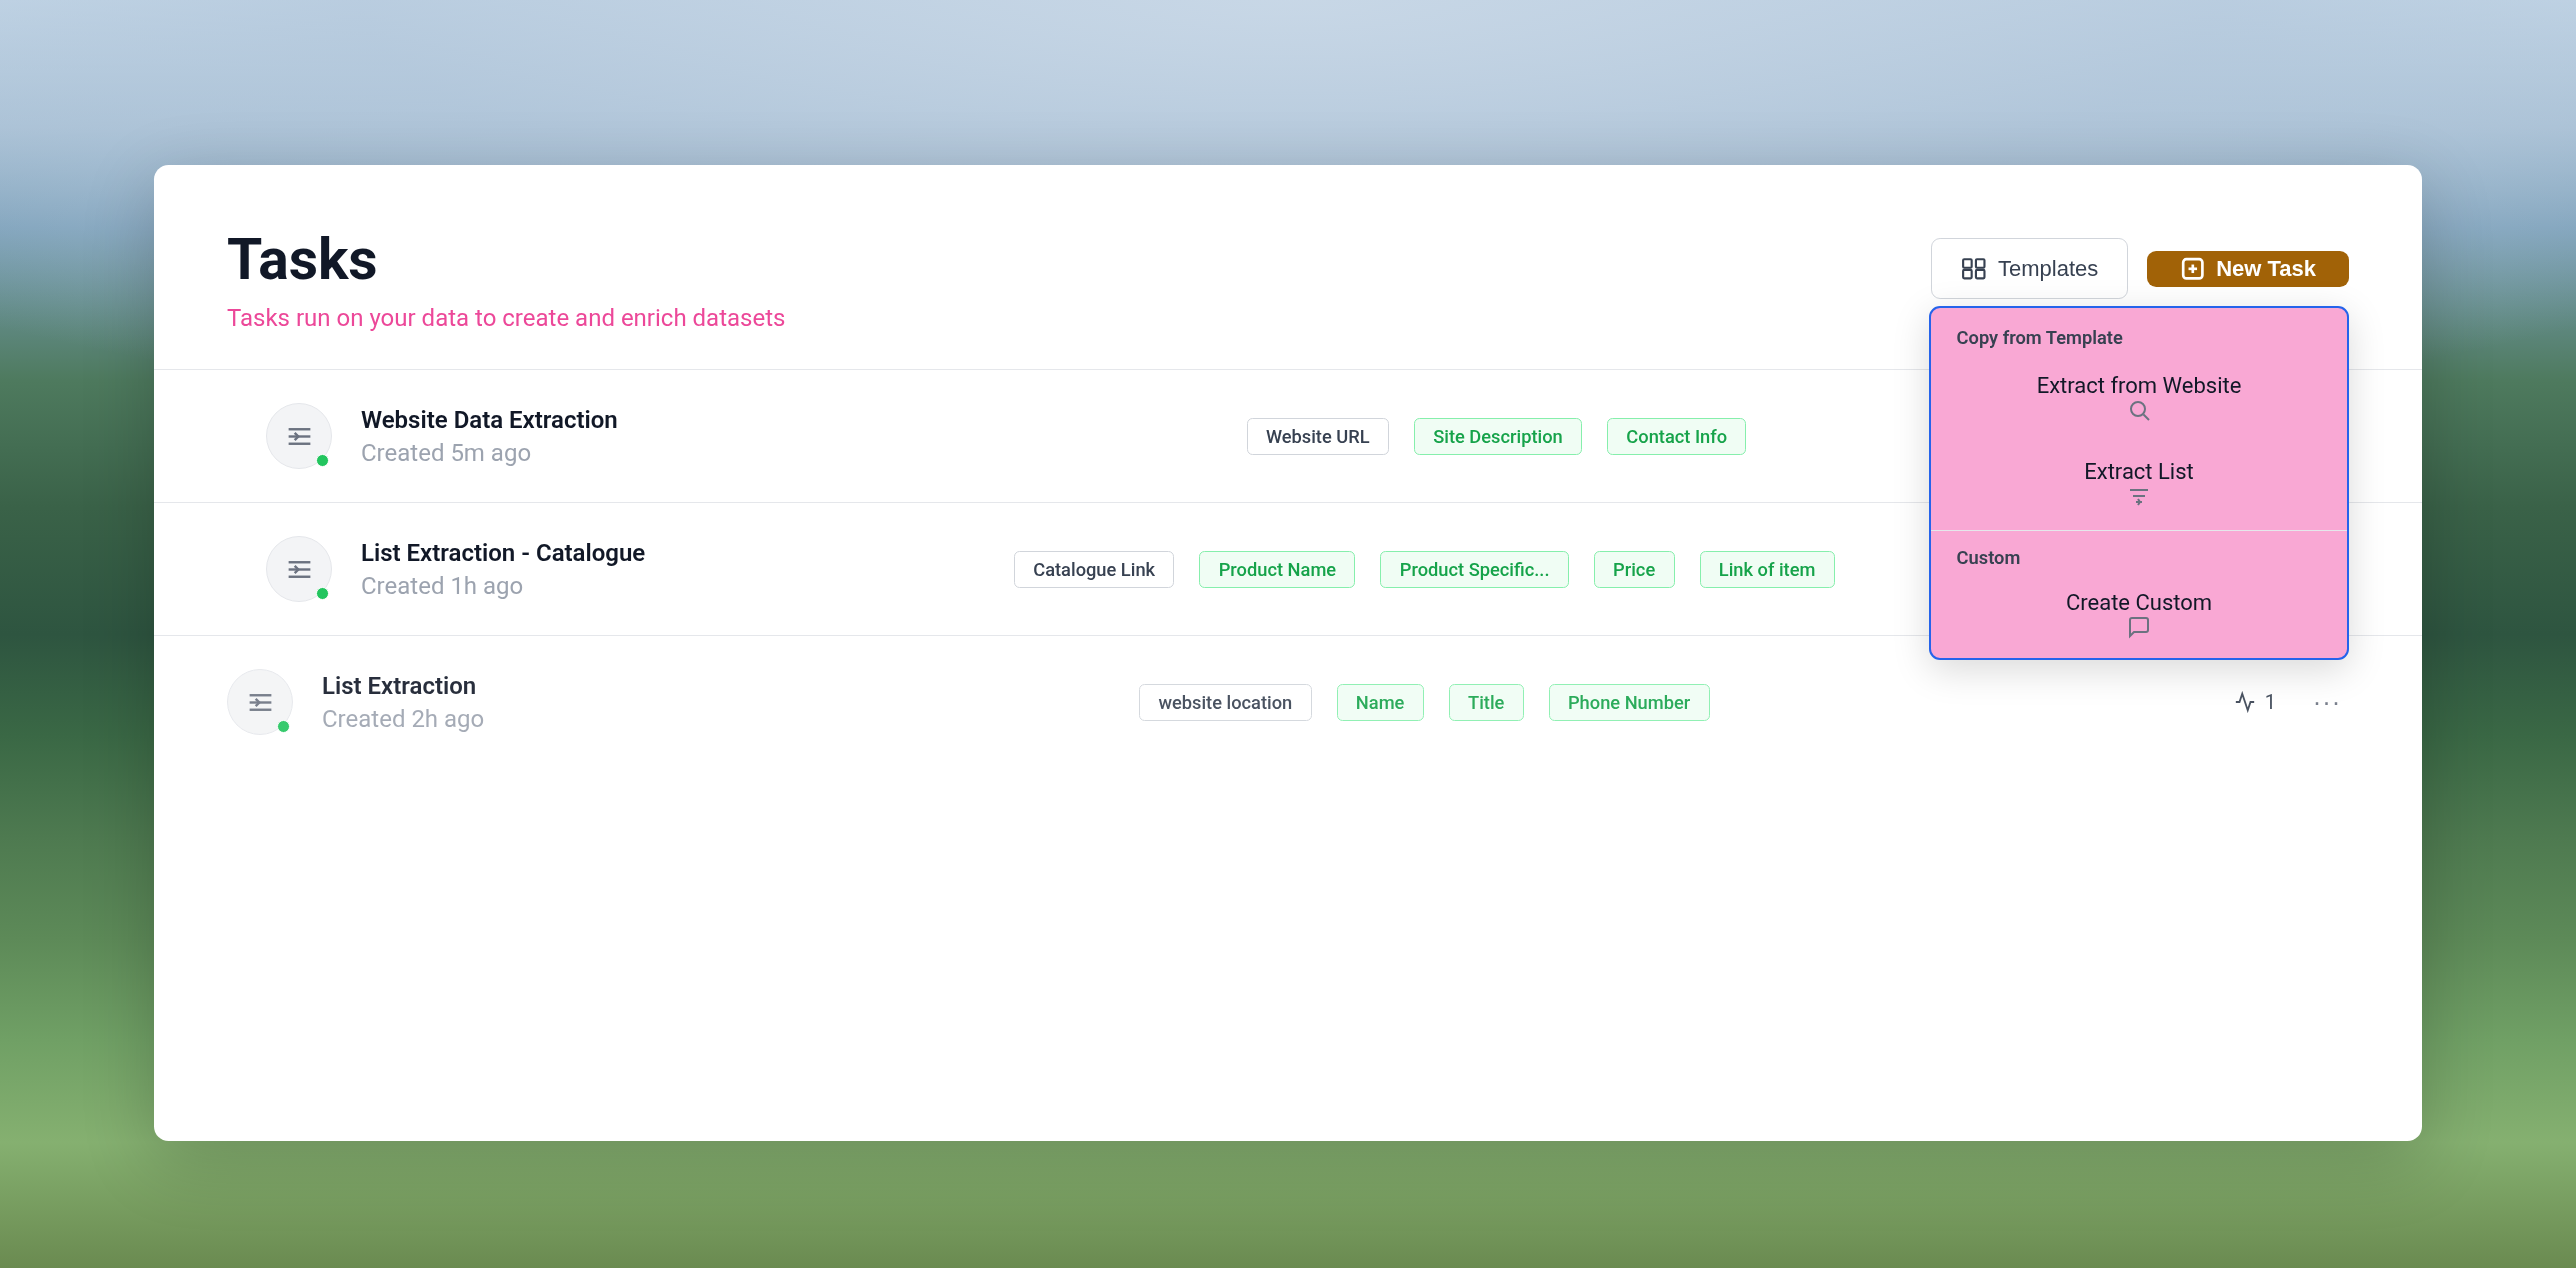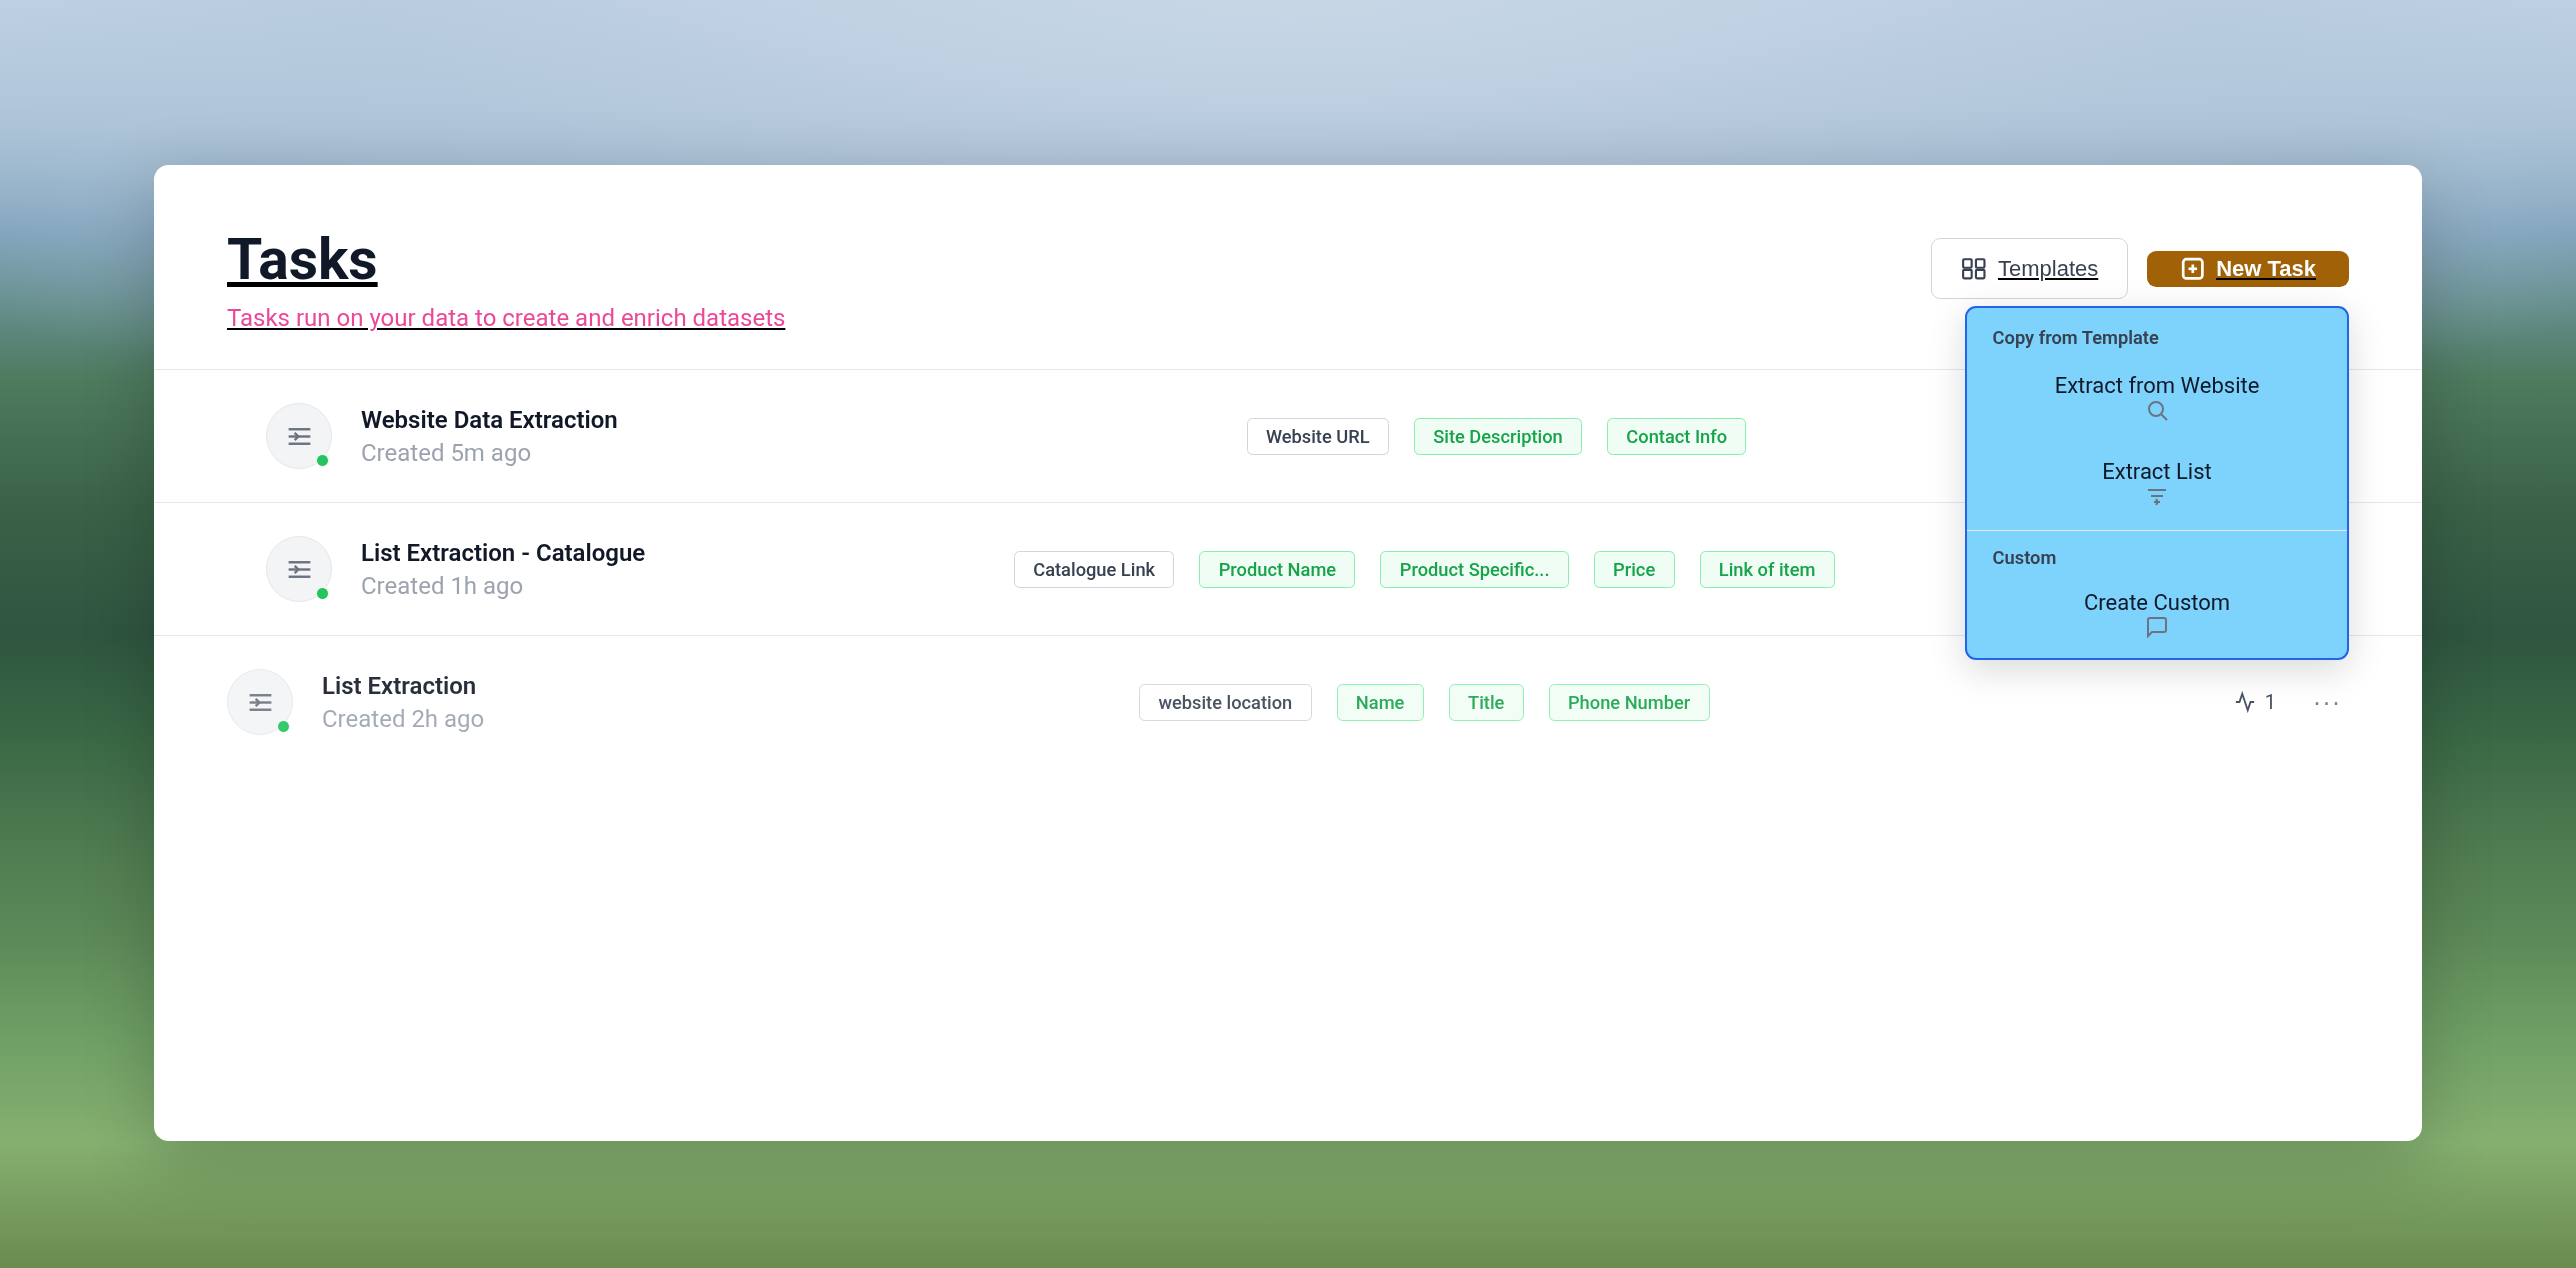--- a/index.html
+++ b/index.html
@@ -47,21 +47,20 @@
       display: flex;
       flex-direction: column;
     }
 
     .card-header {
       padding: 64px 73px 37px 73px;
       border-bottom: 0.9px solid #e5e7eb;
       display: flex;
       align-items: flex-start;
       justify-content: space-between;
-      text-decoration: underline;
     }
 
     .header-left {}
 
     .page-title {
       font-size: 57px;
       font-weight: 700;
       color: #111827;
       line-height: 1.1;
       margin-bottom: 12.8px;
@@ -116,22 +115,22 @@
     .new-task-btn svg {
       width: 25.6px;
       height: 25.6px;
     }
 
     
     .dropdown-menu {
       position: absolute;
       top: calc(100% + 7.3px);
       right: 0;
-      width: 384px;
-      background: #7dd3fc;
+      width: 420px;
+      background: #f9a8d4;
       border: 2.3px solid #2563eb;
       border-radius: 11px;
       box-shadow: 0 9.1px 37px rgba(0,0,0,0.15);
       z-index: 100;
       overflow: hidden;
     }
 
     .dropdown-section-label {
       padding: 18.3px 25.6px 7.3px 25.6px;
       font-size: 18.3px;

